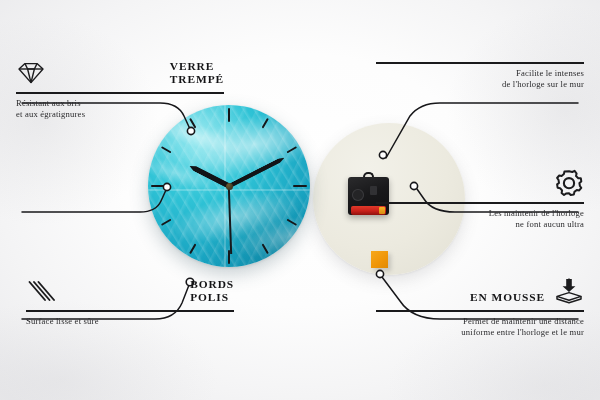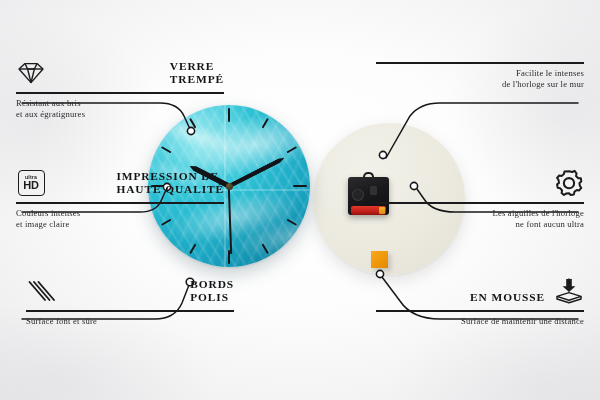--- a/index.html
+++ b/index.html
@@ -371,59 +371,40 @@
         <span>TREMPÉ</span>
       </div>
     </div>
     <div class="rule"></div>
     <div class="desc">
       <span>Résistant aux bris</span><br>
       <span>et aux égratignures</span>
     </div>
   </div>
 
-  <div class="feature left" id="feat-impression">
-    <div class="head">
-      <div class="icon">
-        <div class="hd-badge">
-          <div class="u">ultra</div>
-          <div class="hd">HD</div>
-        </div>
-      </div>
-      <div class="title">
-        <span>IMPRESSION DE</span><br>
-        <span>HAUTE QUALITÉ</span>
-      </div>
-    </div>
-    <div class="rule"></div>
-    <div class="desc">
-      <span>Couleurs intenses</span><br>
-      <span>et image claire</span>
-    </div>
-  </div>
 
   <div class="feature left" id="feat-bords">
     <div class="head">
       <div class="icon">
         <svg width="28" height="24" viewBox="0 0 28 24">
           <g stroke="#1c1c1e" stroke-width="1.9" stroke-linecap="round">
             <line x1="2.5" y1="3" x2="18" y2="21"></line>
             <line x1="7" y1="3" x2="22.5" y2="21"></line>
             <line x1="11.5" y1="3" x2="27" y2="21"></line>
           </g>
         </svg>
       </div>
       <div class="title">
         <span>BORDS</span><br>
         <span>POLIS</span>
       </div>
     </div>
     <div class="rule"></div>
     <div class="desc">
-      <span>Surface font et sûre</span>
+      <span>Surface lisse et sûre</span>
     </div>
   </div>
 
   <div class="feature right" id="feat-poignee">
     <div class="rule"></div>
     <div class="desc">
       <span>Facilite le intenses</span><br>
       <span>de l'horloge sur le mur</span>
     </div>
   </div>
@@ -442,21 +423,21 @@
                      L6.1,20.2 L3.6,19.7 L3.1,16.4 L5.0,14.9
                      L4.5,11.9 L3.1,10.0 L5.2,7.5 L7.6,8.0
                      L9.9,6.0 L10.4,3.6 Z" stroke-width="2"></path>
             <circle cx="15" cy="15.2" r="5.1"></circle>
           </g>
         </svg>
       </div>
     </div>
     <div class="rule"></div>
     <div class="desc">
-      <span>Les aiguilles de l'horloge</span><br>
+      <span>Les maintenir de l'horloge</span><br>
       <span>ne font aucun ultra</span>
     </div>
   </div>
 
   <div class="feature right" id="feat-entretoise">
     <div class="head">
       <div class="title">
         <br>
         <span>EN MOUSSE</span>
       </div>
@@ -466,17 +447,18 @@
             <path d="M15,1.6 L15,11.4 M15,1.6 L15,11.4"></path>
             <path d="M12.2,2.0 L12.2,9.2 L8.6,9.2 L15,15.0 L21.4,9.2 L17.8,9.2 L17.8,2.0 Z" fill="#1c1c1e" stroke="none"></path>
             <path d="M15,15.6 L27,19.4 L15,23.2 L3,19.4 Z"></path>
             <path d="M3,19.4 L3,22.0 L15,25.8 L27,22.0 L27,19.4"></path>
           </g>
         </svg>
       </div>
     </div>
     <div class="rule"></div>
     <div class="desc">
-      <span>Surface de maintenir une distance</span><br>
+      <span>Permet de maintenir une distance</span><br>
+      <span>uniforme entre l'horloge et le mur</span>
     </div>
   </div>
 
 </div>
 
 </body></html>

